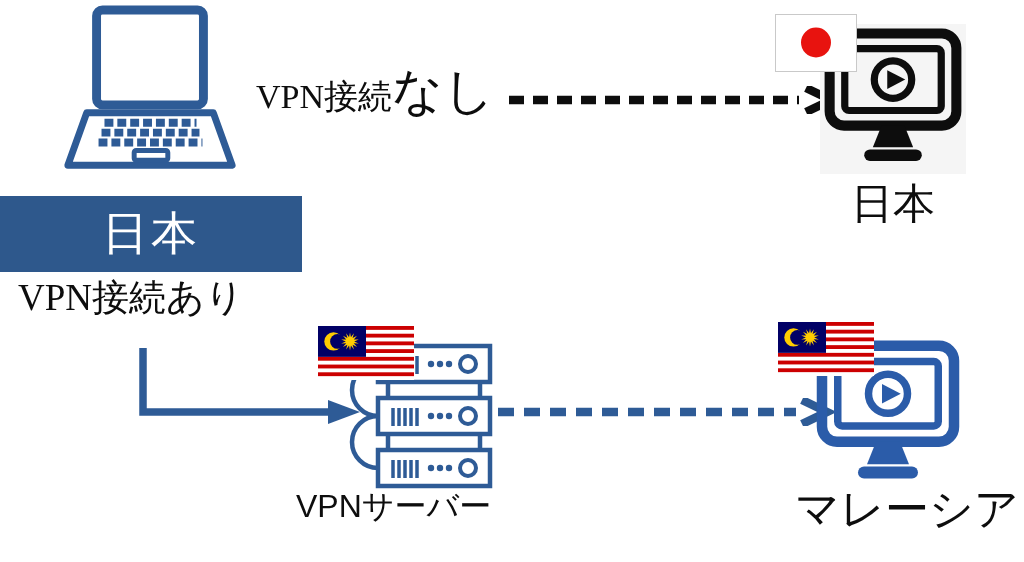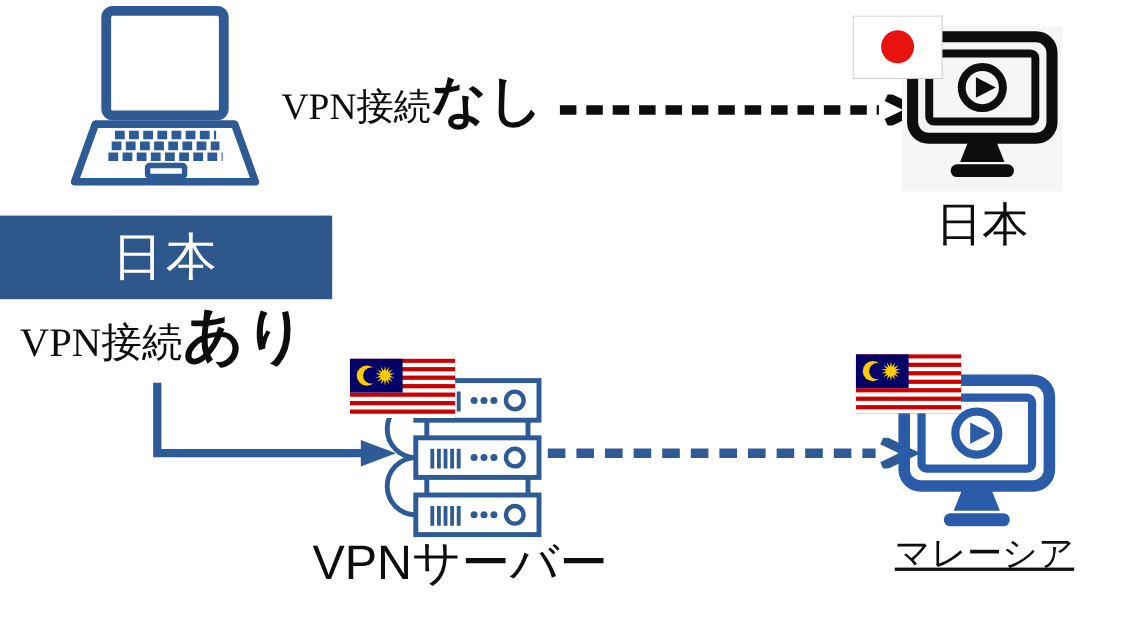--- a/index.html
+++ b/index.html
@@ -5,23 +5,23 @@
   html,body { margin:0; padding:0; background:#ffffff; }
   .canvas {
     position:relative; width:1024px; height:562px; background:#ffffff;
     font-family:"Liberation Sans", sans-serif; overflow:hidden;
   }
   .abs { position:absolute; }
 
   
   .flow-label { color:#0d0d0d; white-space:nowrap; line-height:1; }
   .flow-label .prefix { font-size:34px; font-weight:400;font-family:Liberation Serif, serif; }
-  .flow-label .emph   { font-size:50px; font-weight:700; }
+  .flow-label .emph   { font-size:50px; font-weight:400; }
   .flow-label.vpn-on .prefix { font-size:37px; }
-  .flow-label.vpn-on .emph   { font-size:55px; }
+  .flow-label.vpn-on .emph   { font-size:38px; }
 
   
   .client-box {
     left:0; top:196px; width:302px; height:76px;
     background:#2e588c; color:#ffffff;
     display:flex; align-items:center; justify-content:center;
     font-size:46px; letter-spacing:3px;
   }
 
   
@@ -160,21 +160,21 @@
           <rect x="0" y="42.43" width="96" height="3.86"></rect>
         <rect x="0" y="50.14" width="96" height="3.86"></rect>
       </g>
       <rect x="0" y="0" width="48" height="30.86" fill="#010066"></rect>
       <circle cx="15.5" cy="15.4" r="9.2" fill="#ffcc00"></circle>
       <circle cx="19.5" cy="15.4" r="7.4" fill="#010066"></circle>
       <polygon transform="translate(32,15.4)" fill="#ffcc00" points="0,-9 0.94,-4.09 3.90,-8.11 2.62,-3.28 7.03,-5.61 3.78,-1.82 8.77,-2.00 4.2,0 8.77,2.00 3.78,1.82 7.03,5.61 2.62,3.28 3.90,8.11 0.94,4.09 0,9 -0.94,4.09 -3.90,8.11 -2.62,3.28 -7.03,5.61 -3.78,1.82 -8.77,2.00 -4.2,0 -8.77,-2.00 -3.78,-1.82 -7.03,-5.61 -2.62,-3.28 -3.90,-8.11 -0.94,-4.09"></polygon>
     </svg>
   </div>
 
-  <div class="abs icon-label" style="left:284px; top:490px; font-size:44px;">VPNサーバー</div>
+  <div class="abs icon-label" style="left:296px; top:490px; font-size:32px;">VPNサーバー</div>
 
   <div class="abs" style="left:494px; top:398px;">
     <svg width="345" height="28" viewBox="0 0 345 28">
       <line x1="4" y1="14" x2="302" y2="14" stroke="#2e5b96" stroke-width="8.5" stroke-dasharray="16 10"></line>
       <polyline points="308,2 333,14 308,26" fill="none" stroke="#2e5b96" stroke-width="8.5"></polyline>
     </svg>
   </div>
 
   <div class="abs monitor-blue" style="left:813px; top:338px;">
     <svg width="150" height="152" viewBox="0 0 100 101">
@@ -199,15 +199,15 @@
           <rect x="0" y="42.43" width="96" height="3.86"></rect>
         <rect x="0" y="50.14" width="96" height="3.86"></rect>
       </g>
       <rect x="0" y="0" width="48" height="30.86" fill="#010066"></rect>
       <circle cx="15.5" cy="15.4" r="9.2" fill="#ffcc00"></circle>
       <circle cx="19.5" cy="15.4" r="7.4" fill="#010066"></circle>
       <polygon transform="translate(32,15.4)" fill="#ffcc00" points="0,-9 0.94,-4.09 3.90,-8.11 2.62,-3.28 7.03,-5.61 3.78,-1.82 8.77,-2.00 4.2,0 8.77,2.00 3.78,1.82 7.03,5.61 2.62,3.28 3.90,8.11 0.94,4.09 0,9 -0.94,4.09 -3.90,8.11 -2.62,3.28 -7.03,5.61 -3.78,1.82 -8.77,2.00 -4.2,0 -8.77,-2.00 -3.78,-1.82 -7.03,-5.61 -2.62,-3.28 -3.90,-8.11 -0.94,-4.09"></polygon>
     </svg>
   </div>
 
-  <div class="abs icon-label" style="left:795px; top:487px; width:200px; font-size:32px;text-decoration:underline;">マレーシア</div>
+  <div class="abs icon-label" style="left:795px; top:487px; width:200px; font-size:44px;">マレーシア</div>
 
 </div>
 
 </body></html>

